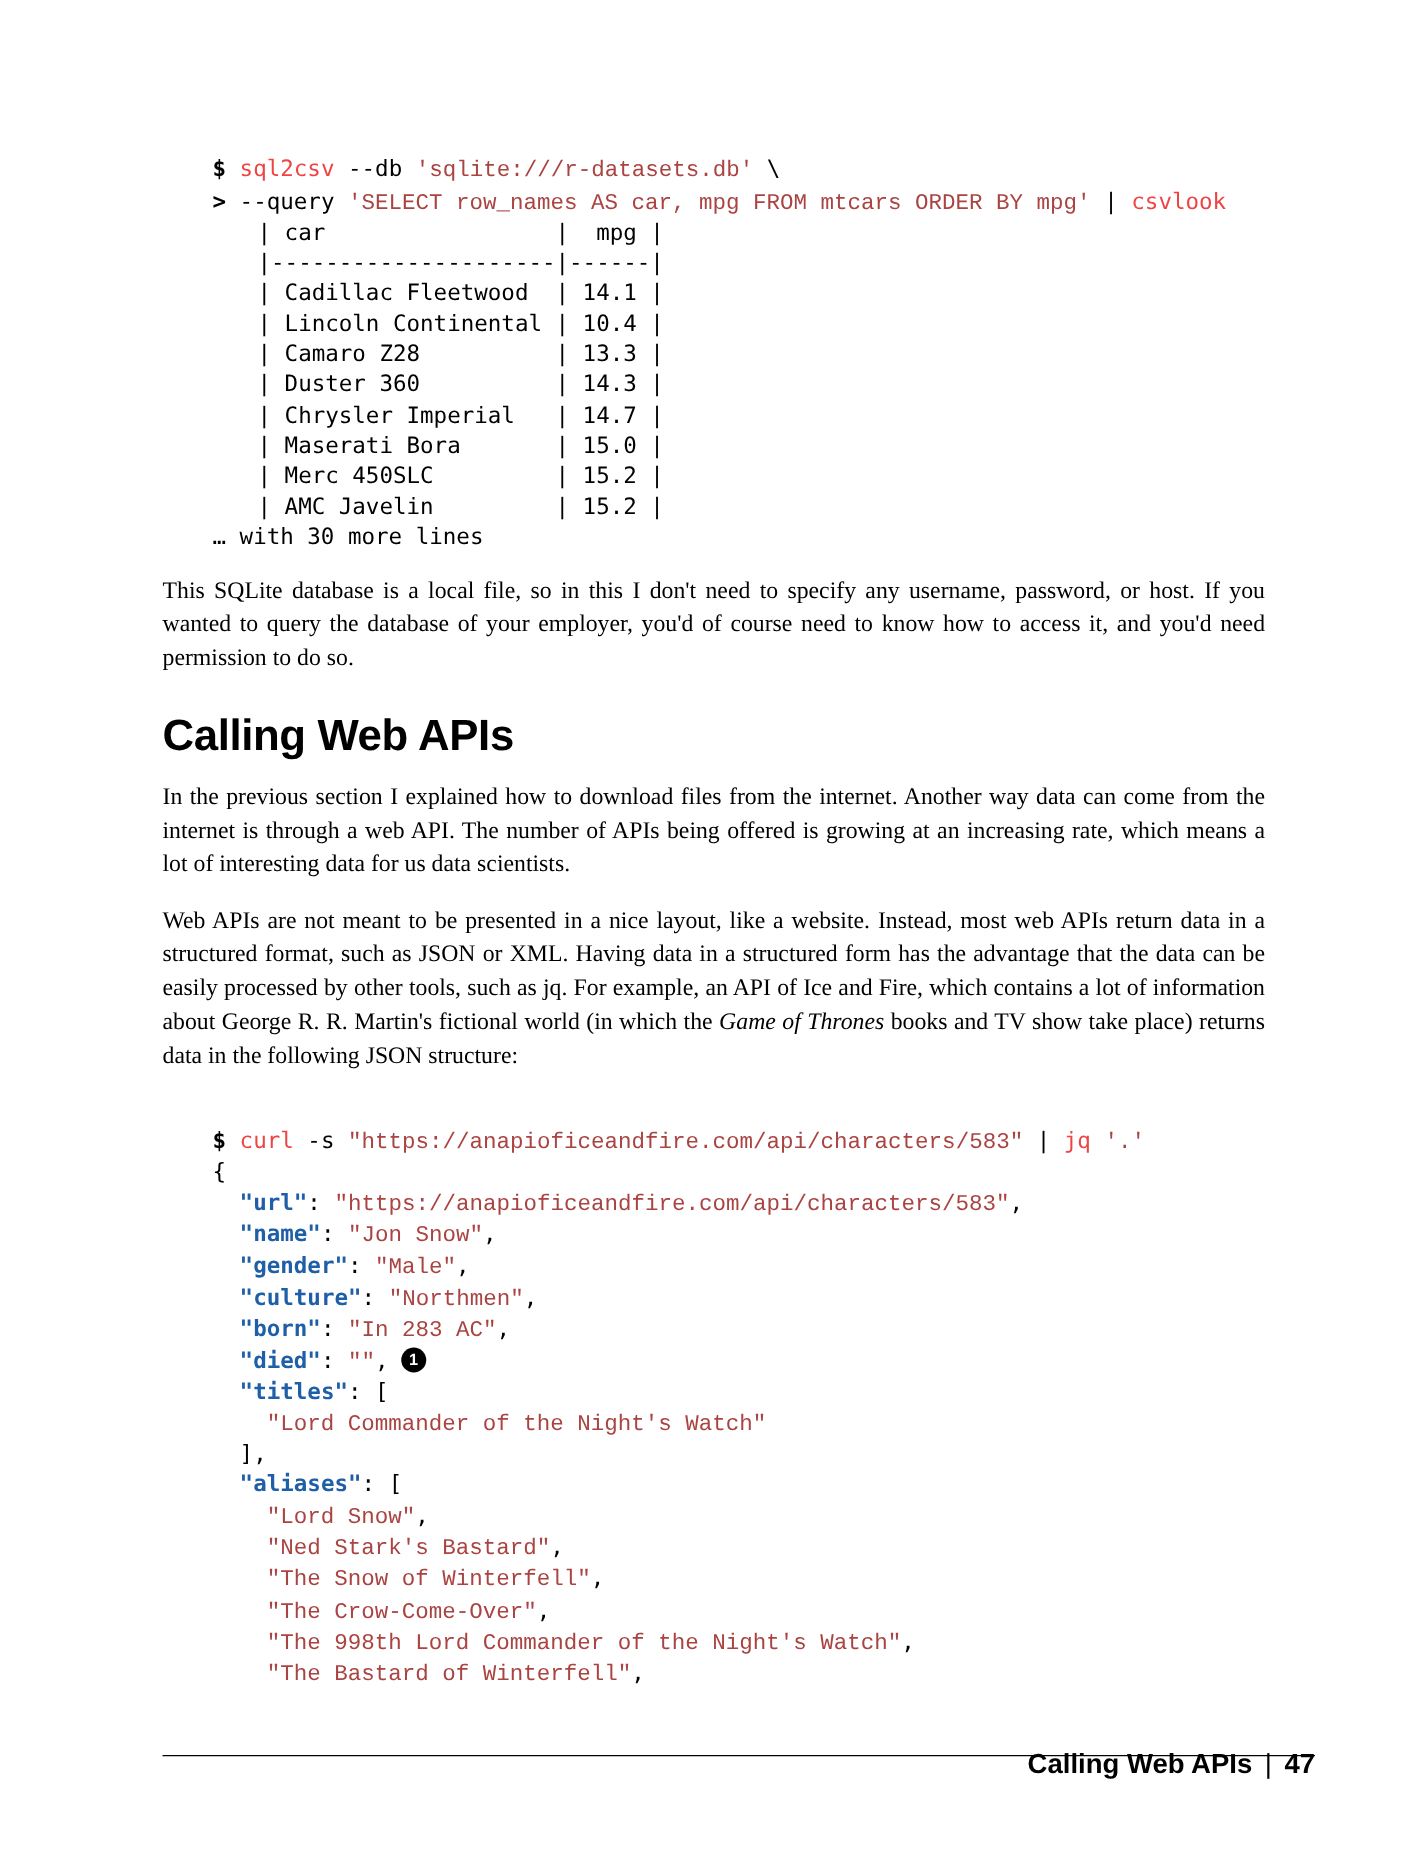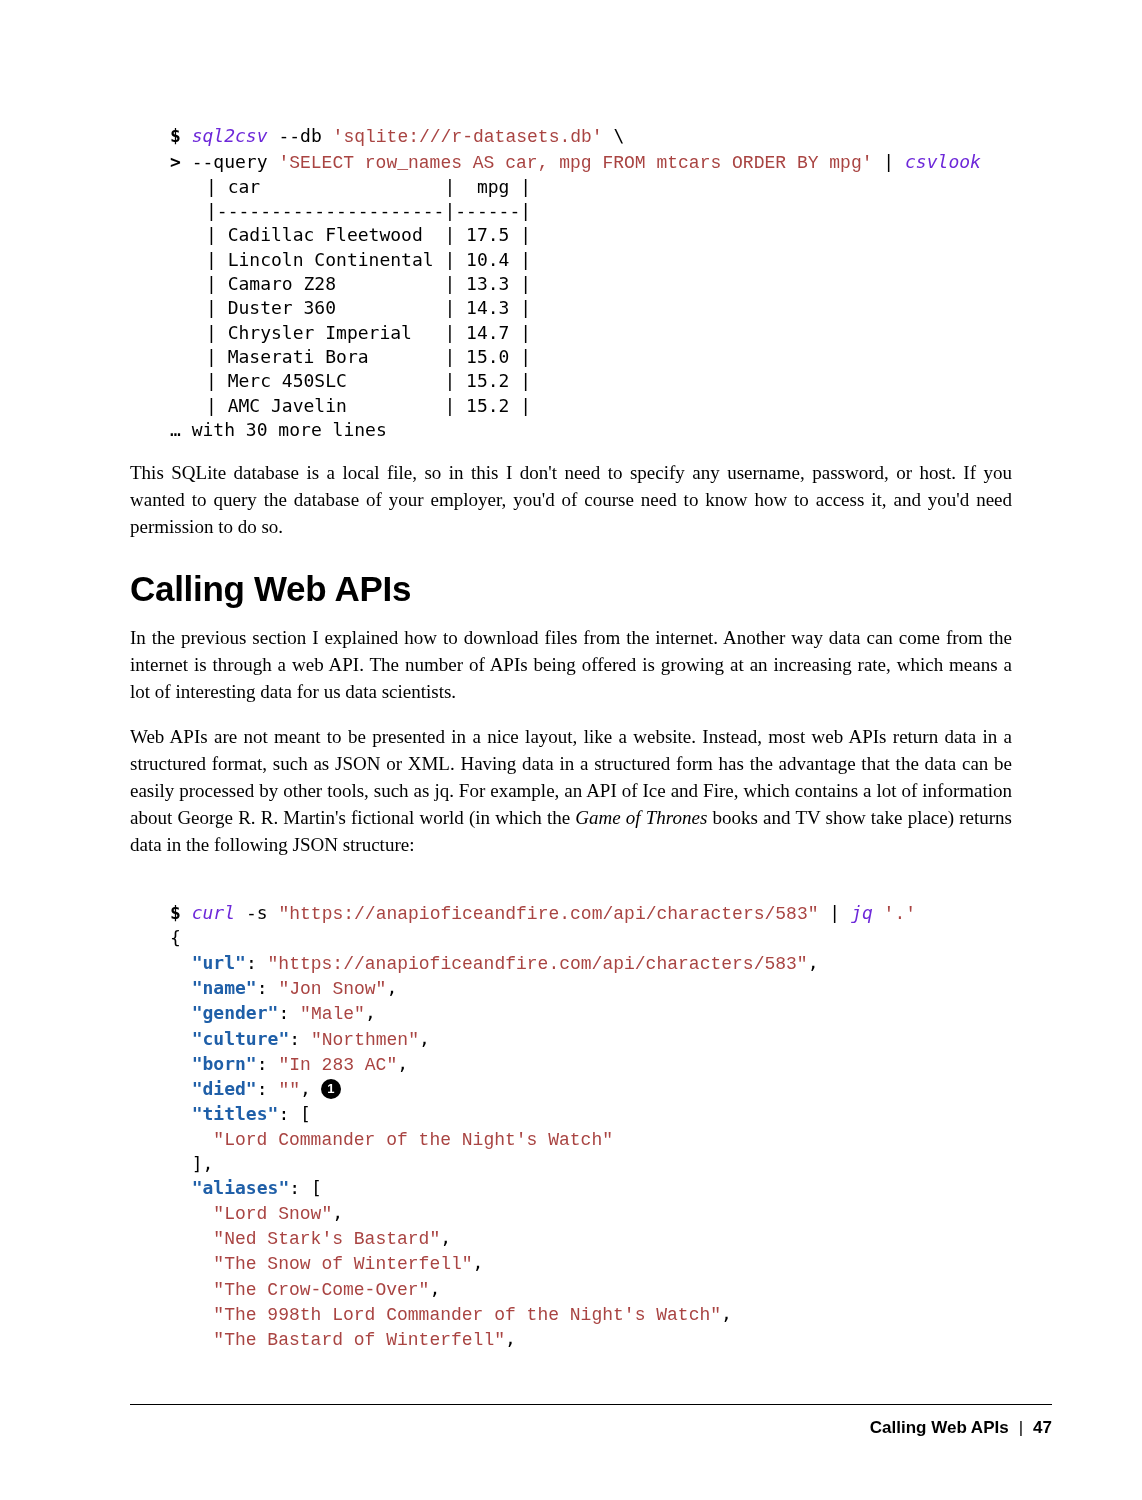--- a/index.html
+++ b/index.html
@@ -14,21 +14,21 @@
     }
     .code-block {
       font-family: 'Menlo', 'DejaVu Sans Mono', Consolas, monospace;
       font-size: 18px;
       line-height: 1.35;
       white-space: pre;
       margin-left: 40px;
       margin-bottom: 18px;
     }
     .prompt { font-weight: bold; }
-    .cmd { color: #6d28d9; font-style: italic; }
+    .cmd { color: #ef4444; }
     .str { color: #a94442; font-family: Liberation Mono, monospace; }
     .key { color: #1f5fa8; font-weight: bold; }
     .table-row { font-family: 'Menlo', 'DejaVu Sans Mono', Consolas, monospace; font-size: 18px; line-height: 1.35; white-space: pre; margin-left: 36px; }
     .body-text {
       font-family: Liberation Serif, serif;
       font-size: 19px;
       line-height: 1.42;
       text-align: justify;
       margin-bottom: 18px;
     }
@@ -60,37 +60,37 @@
       border: none;
       border-top: 1px solid #000;
       position: absolute;
       left: 130px;
       right: 90px;
       bottom: 95px;
     }
     .page-footer {
       position: absolute;
       right: 90px;
-      bottom: 62px;
+      bottom: 76px;
       font-family: 'Myriad Pro', 'Segoe UI', Helvetica, Arial, sans-serif;
-      font-size: 17px;
+      font-size: 22px;
     }
     .page-footer .sep { margin: 0 10px; }
     .page-footer .sect { font-weight: bold; }
     .page-footer .pg { font-weight: bold; }
   </style>
 </head>
 <body>
 
 <div class="code-block">
 <span class="prompt">$</span> <span class="cmd">sql2csv</span> <span>--db</span> <span class="str">'sqlite:///r-datasets.db'</span> <span>\</span>
 <span class="prompt">&gt;</span> <span>--query</span> <span class="str">'SELECT row_names AS car, mpg FROM mtcars ORDER BY mpg'</span> <span>|</span> <span class="cmd">csvlook</span>
 <span class="table-row">| car                 |  mpg |</span>
 <span class="table-row">|---------------------|------|</span>
-<span class="table-row">| Cadillac Fleetwood  | 17.5 |</span>
+<span class="table-row">| Cadillac Fleetwood  | 14.1 |</span>
 <span class="table-row">| Lincoln Continental | 10.4 |</span>
 <span class="table-row">| Camaro Z28          | 13.3 |</span>
 <span class="table-row">| Duster 360          | 14.3 |</span>
 <span class="table-row">| Chrysler Imperial   | 14.7 |</span>
 <span class="table-row">| Maserati Bora       | 15.0 |</span>
 <span class="table-row">| Merc 450SLC         | 15.2 |</span>
 <span class="table-row">| AMC Javelin         | 15.2 |</span>
 <span>… with 30 more lines</span></div>
 
 <p class="body-text">This SQLite database is a local file, so in this I don't need to specify any username, password, or host. If you wanted to query the database of your employer, you'd of course need to know how to access it, and you'd need permission to do so.</p>

